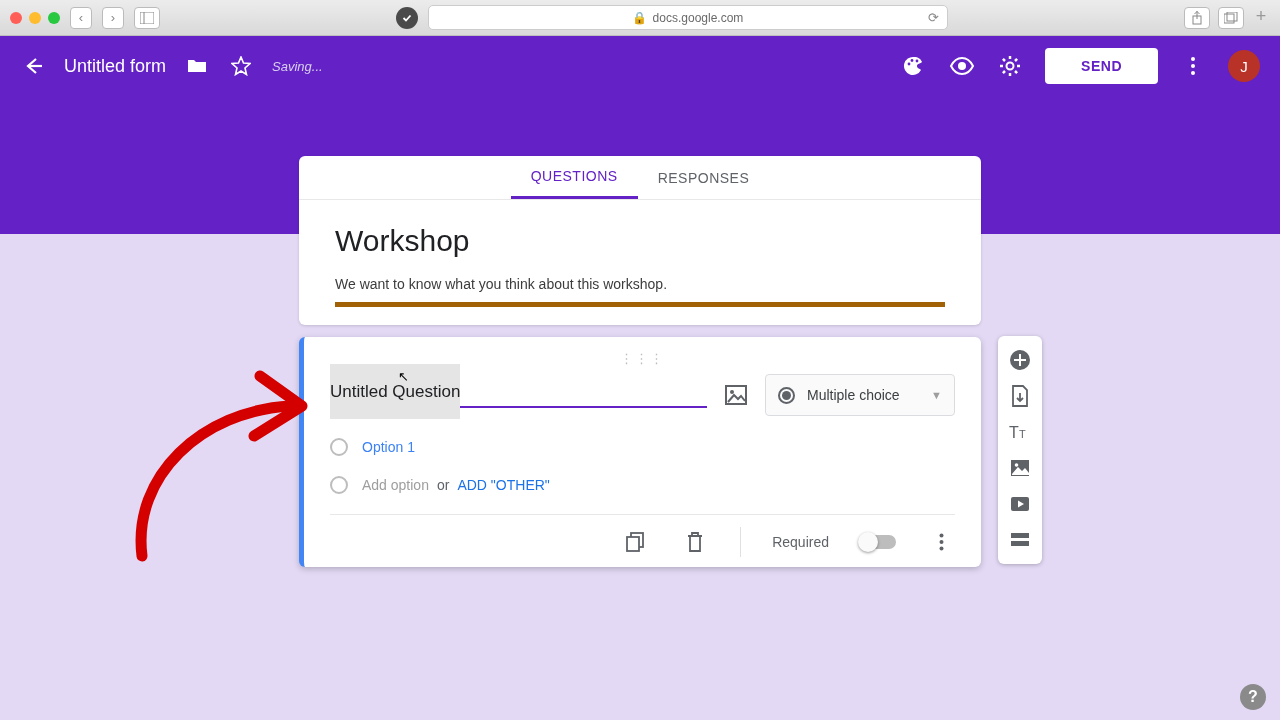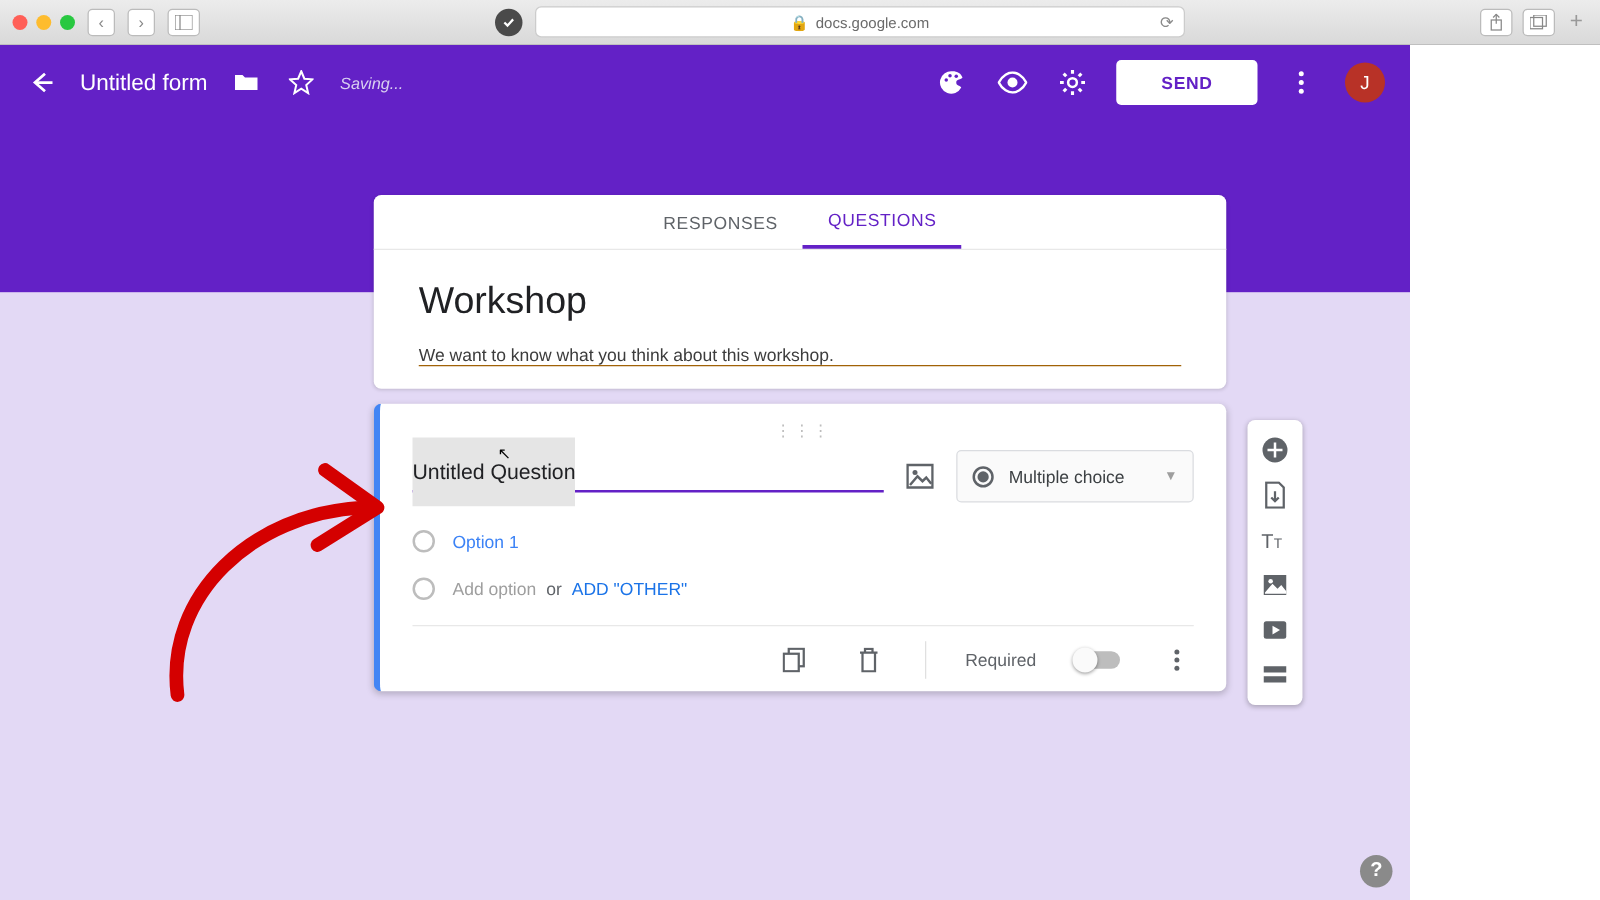--- a/index.html
+++ b/index.html
@@ -11,41 +11,41 @@
 .red{background:#ff5f57;} .yellow{background:#febc2e;} .green{background:#28c840;}
 .navarrow{width:22px;height:22px;border:1px solid #bbb;border-radius:4px;display:flex;align-items:center;justify-content:center;font-size:13px;color:#888;background:#fff;}
 .sidebar-btn{width:26px;height:22px;border:1px solid #bbb;border-radius:4px;display:flex;align-items:center;justify-content:center;background:#fff;}
 .addr-wrap{flex:1;display:flex;justify-content:center;align-items:center;gap:10px;}
 .checkcirc{width:22px;height:22px;border-radius:50%;background:#4a4a4a;display:flex;align-items:center;justify-content:center;}
 .addrbar{width:520px;height:25px;background:#fff;border:1px solid #ccc;border-radius:5px;display:flex;align-items:center;justify-content:center;font-size:12px;color:#6a6a6a;position:relative;}
 .addrbar .reload{position:absolute;right:8px;color:#8a8a8a;font-size:13px;}
 .right-ctl{display:flex;gap:8px;align-items:center;}
 .sqbtn{width:26px;height:22px;border:1px solid #bbb;border-radius:4px;background:#fff;display:flex;align-items:center;justify-content:center;}
 
-.stage{position:relative;width:1128px;height:684px;}
+.stage{position:relative;width:1280px;height:684px;}
 .purple-banner{position:absolute;top:0;left:0;right:0;height:198px;background:#6321c6;}
 .appbar{position:absolute;top:0;left:0;right:0;height:60px;display:flex;align-items:center;padding:0 20px;color:#fff;}
 .appbar-left{display:flex;align-items:center;gap:18px;}
 .doc-title{font-size:18px;}
 .saving{font-style:italic;font-size:13px;color:#d9d0f0;}
 .appbar-right{margin-left:auto;display:flex;align-items:center;gap:22px;}
 .iconbtn{width:26px;height:26px;display:flex;align-items:center;justify-content:center;cursor:pointer;}
 .sendbtn{background:#fff;color:#6321c6;font-weight:600;font-size:14px;letter-spacing:.5px;border-radius:4px;padding:10px 36px;cursor:pointer;}
 .avatar{width:32px;height:32px;border-radius:50%;background:#b83227;color:#fff;display:flex;align-items:center;justify-content:center;font-size:15px;font-weight:500;}
 
 .body-bg{position:absolute;top:198px;left:0;right:0;bottom:0;background:#e3d9f5;}
 
 .card-wrap{position:absolute;left:299px;top:120px;width:682px;}
 .form-card{background:#fff;border-radius:6px;box-shadow:0 1px 3px rgba(0,0,0,.15);}
 .tabs{display:flex;justify-content:center;border-bottom:1px solid #e8e8e8;height:44px;}
 .tab{padding:0 20px;display:flex;align-items:center;font-size:14px;letter-spacing:.5px;color:#5f6368;cursor:pointer;font-weight:500;}
 .tab.active{color:#6321c6;border-bottom:3px solid #6321c6;}
 .form-header{padding:24px 36px 18px;}
 .form-title{font-size:30px;color:#202124;font-weight:400;margin-bottom:18px;}
-.form-desc{font-size:14px;color:#3c3c3c;border-bottom:1px solid #a16207;}
+.form-desc{font-size:14px;color:#3c3c3c;border-bottom:5px solid #a16207;padding-bottom:10px;}
 
 .question-card{background:#fff;border-radius:6px;box-shadow:0 2px 6px rgba(0,0,0,.22);margin-top:12px;border-left:5px solid #4285f4;padding:14px 26px 10px;}
 .drag-handle{text-align:center;color:#bdbdbd;font-size:13px;letter-spacing:2px;cursor:grab;}
 .q-row{display:flex;align-items:center;gap:16px;margin-top:8px;}
 .q-input-wrap{flex:1;border-bottom:2px solid #6321c6;padding-bottom:4px;position:relative;}
 .q-input{font-size:17px;color:#202124;background:#e5e5e5;display:inline;padding:18px 0;}
 .cursor-ptr{position:absolute;left:68px;top:-13px;font-size:13px;color:#000;}
 .img-ico{width:26px;height:26px;display:flex;align-items:center;justify-content:center;color:#5f6368;cursor:pointer;}
 .type-dd{width:190px;height:42px;border:1px solid #dadce0;border-radius:4px;display:flex;align-items:center;padding:0 12px;gap:12px;cursor:pointer;background:#fafafa;}
 .type-dd .rad{width:17px;height:17px;border-radius:50%;border:2px solid #5f6368;display:flex;align-items:center;justify-content:center;}
@@ -184,22 +184,22 @@
             <circle cx="3" cy="17" r="2" fill="#fff"></circle>
           </svg>
       </div>
       <div class="avatar">J</div>
     </div>
   </div>
 
   <div class="card-wrap">
     <div class="form-card">
       <div class="tabs">
+        <div class="tab active">QUESTIONS</div>
         <div class="tab">RESPONSES</div>
-        <div class="tab active">QUESTIONS</div>
       </div>
       <div class="form-header">
         <div class="form-title">Workshop</div>
         <div class="form-desc">We want to know what you think about this workshop.</div>
       </div>
     </div>
 
     <div class="question-card">
       <div class="drag-handle">⋮⋮⋮</div>
       <div class="q-row">

